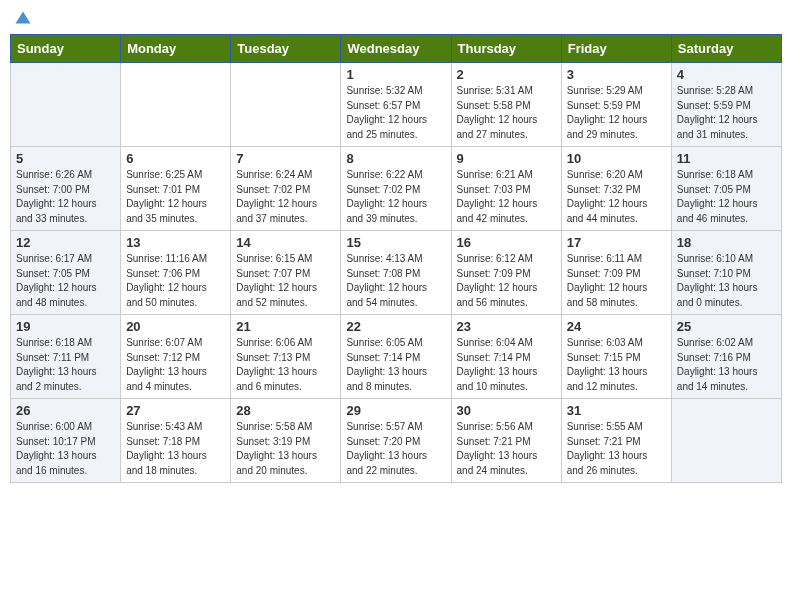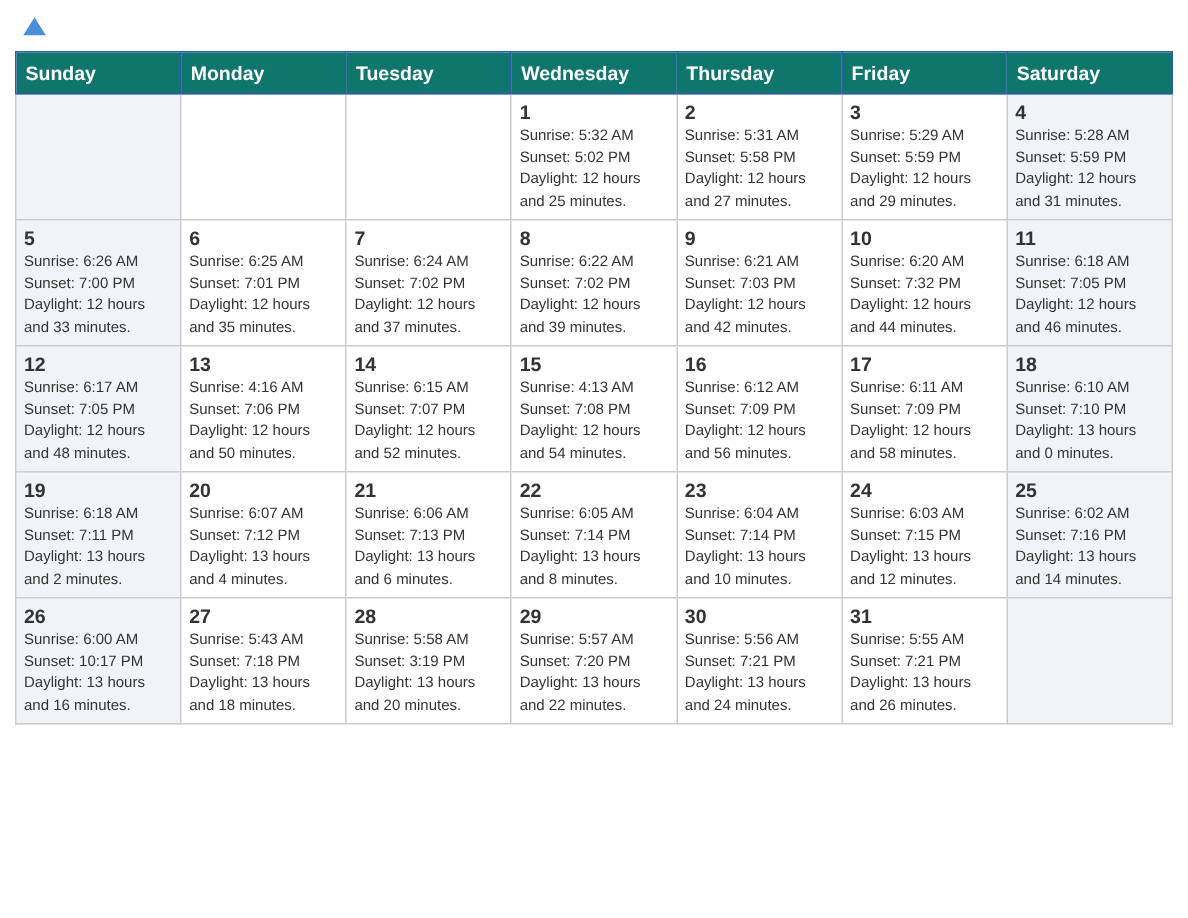--- a/index.html
+++ b/index.html
@@ -31,21 +31,21 @@
     .title-block { text-align: right; }
     .month-title { font-size: 32px; font-weight: bold; color: #333; }
     .location-title { font-size: 15px; color: #555; }
 
     .calendar {
       width: 100%;
       border-collapse: collapse;
       border: 1px solid #ccc;
     }
     .calendar th {
-      background-color: #0f766e;
+      background-color: #4d7c0f;
       color: #fff;
       text-align: left;
       padding: 6px 6px;
       font-size: 13px;
       font-weight: bold;
       border: 1px solid #2e5aa8;
     }
     .calendar td {
       width: calc(100%/7);
       vertical-align: top;
@@ -105,21 +105,21 @@
       </tr>
   </thead>
   <tbody id="calendar-body">
       <tr>
         <td class="weekend-bg empty"></td>
         <td class="empty"></td>
         <td class="empty"></td>
         <td>
           <span class="date-num">1</span>
           <div class="cell-text">Sunrise: 5:32 AM
-Sunset: 5:02 PM
+Sunset: 6:57 PM
 Daylight: 12 hours
 and 25 minutes.</div>
         </td>
         <td>
           <span class="date-num">2</span>
           <div class="cell-text">Sunrise: 5:31 AM
 Sunset: 5:58 PM
 Daylight: 12 hours
 and 27 minutes.</div>
         </td>
@@ -192,21 +192,21 @@
       <tr>
         <td class="weekend-bg">
           <span class="date-num">12</span>
           <div class="cell-text">Sunrise: 6:17 AM
 Sunset: 7:05 PM
 Daylight: 12 hours
 and 48 minutes.</div>
         </td>
         <td>
           <span class="date-num">13</span>
-          <div class="cell-text">Sunrise: 4:16 AM
+          <div class="cell-text">Sunrise: 11:16 AM
 Sunset: 7:06 PM
 Daylight: 12 hours
 and 50 minutes.</div>
         </td>
         <td>
           <span class="date-num">14</span>
           <div class="cell-text">Sunrise: 6:15 AM
 Sunset: 7:07 PM
 Daylight: 12 hours
 and 52 minutes.</div>

